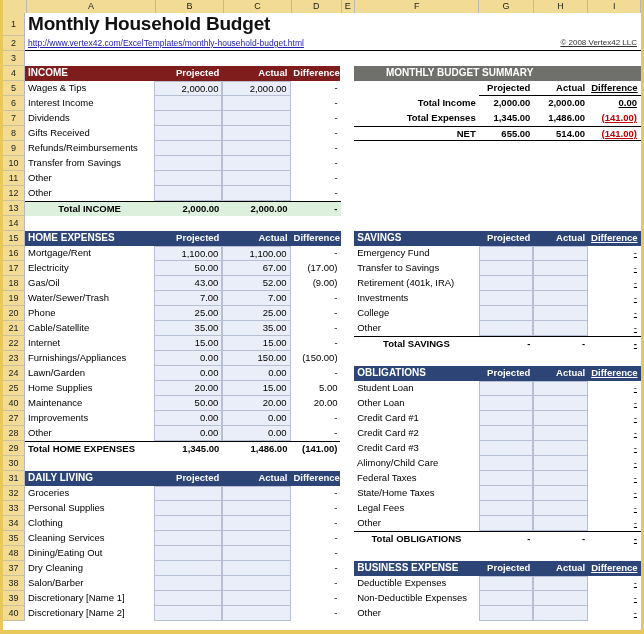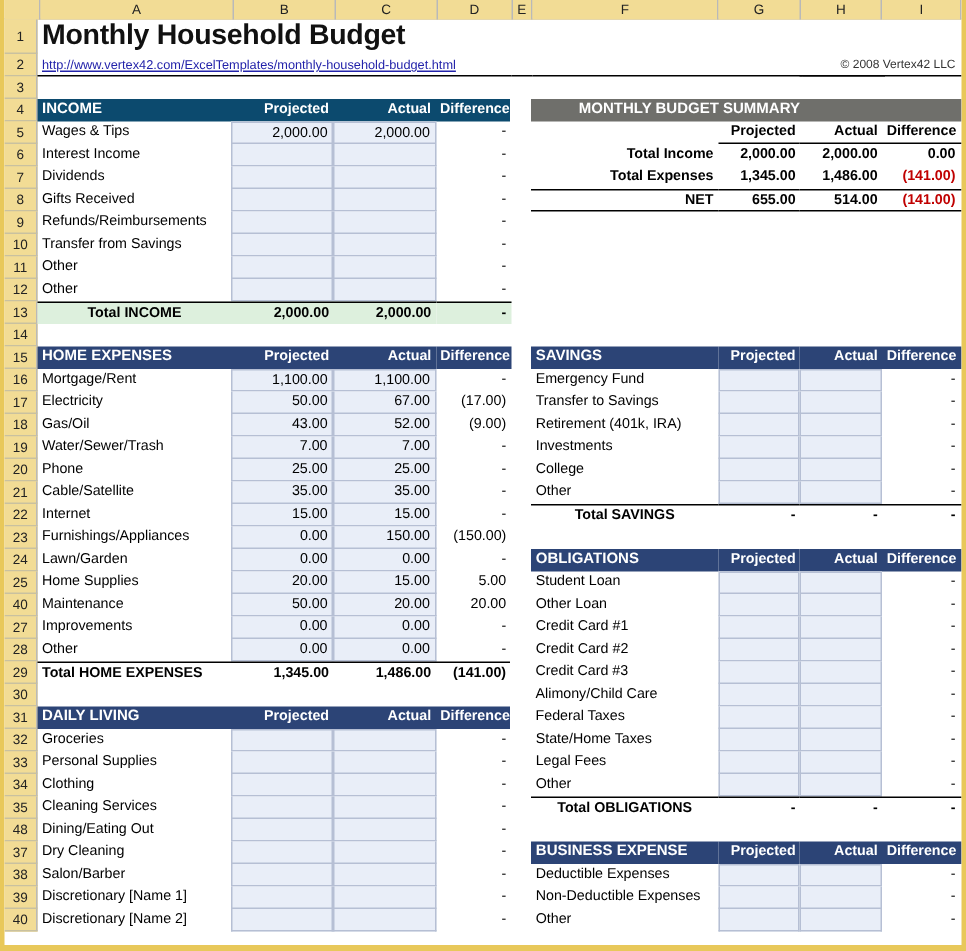--- a/index.html
+++ b/index.html
@@ -68,32 +68,32 @@
     white-space: nowrap;
   }
   .cA { width: 135px; }
   .cB { width: 71px; text-align: right; }
   .cC { width: 71px; text-align: right; }
   .cD { width: 52px; text-align: right; }
   .cE { width: 14px; }
   .cF { width: 130px; }
   .cG { width: 57px; text-align: right; }
   .cH { width: 57px; text-align: right; }
-  .cI { width: 55px; text-align: right; padding-right: 4px; }
+  .cI { width: 55px; text-align: right; padding-right: 4px; text-decoration: underline; }
 
   
   .inputcell {
     background: #e9eef8;
     border: 1px solid #b6bfd4;
     border-top: none;
   }
   .inputcell-top { border-top: 1px solid #b6bfd4; }
 
   .hdr-green {
-    background: #0c4a6e;
+    background: #7f1d1d;
     color: #ffffff;
     font-weight: bold;
     font-size: 10px;
   }
   .hdr-blue {
     background: #2c4476;
     color: #ffffff;
     font-weight: bold;
     font-size: 10px;
   }

